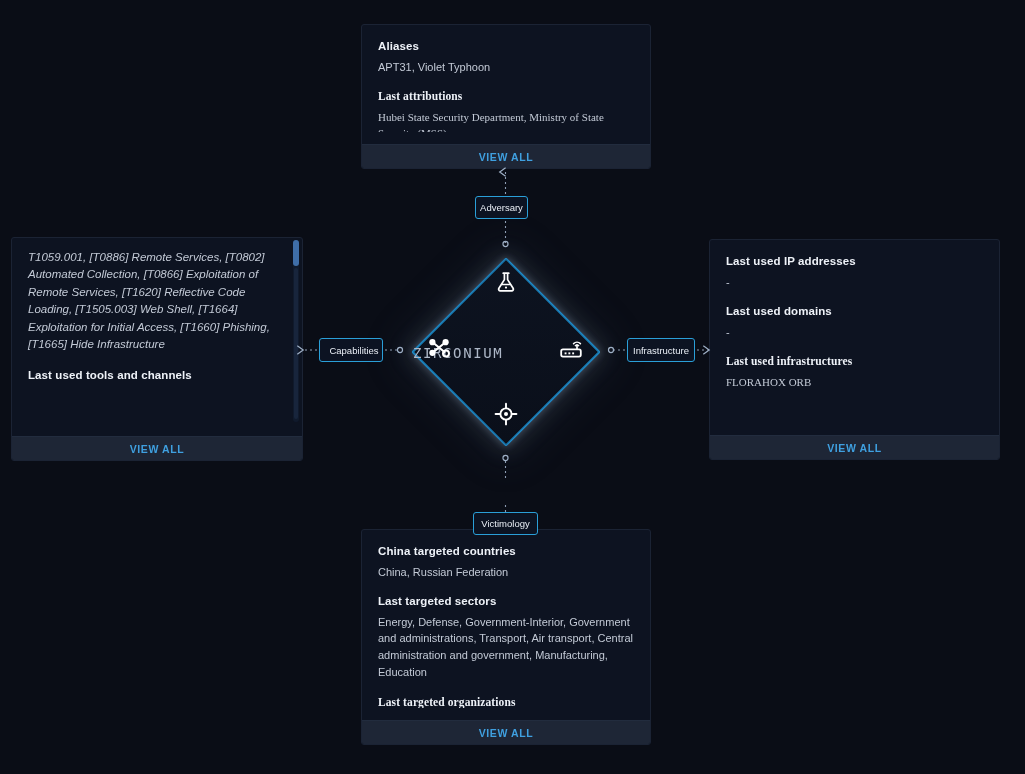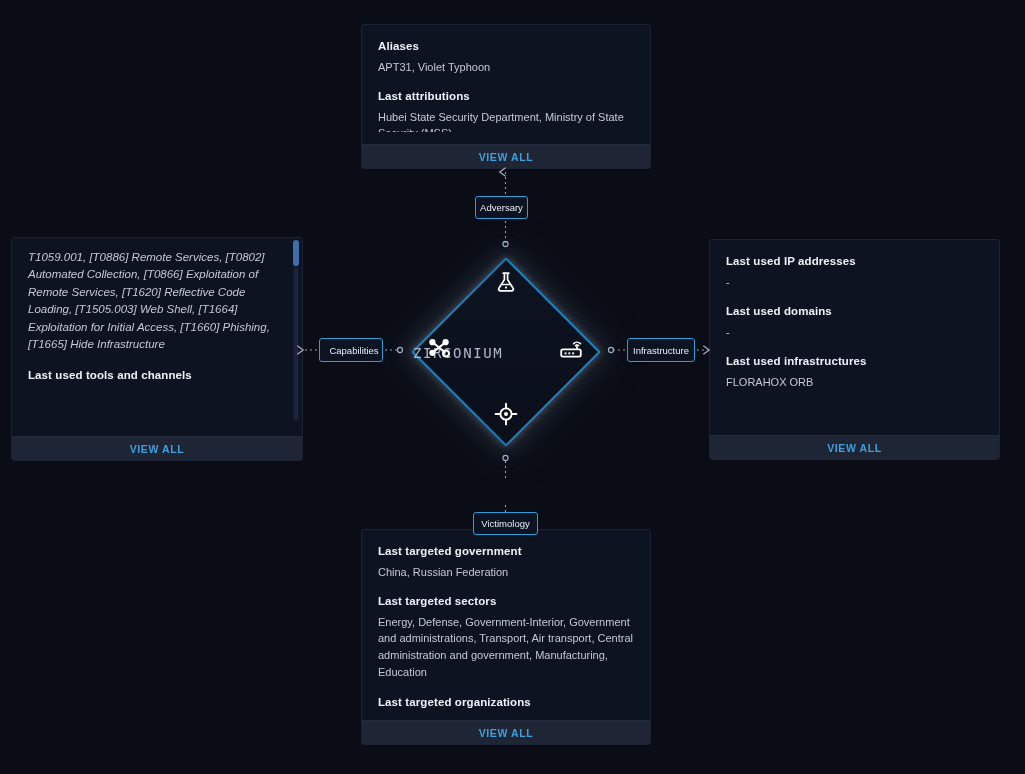--- a/index.html
+++ b/index.html
@@ -31,21 +31,21 @@
   .panel-body {
     flex: 1 1 auto;
     padding: 14px 16px 10px 16px;
     overflow: hidden;
     position: relative;
   }
   .panel-body.scrolled {
     padding-top: 11px;
   }
   .field { margin-bottom: 14px; }
-  .field:last-child { margin-bottom: 6px; }
+  .field:last-child { margin-bottom: 6px; font-family: Liberation Serif, serif; }
   .field-label {
     font-size: 11.5px;
     font-weight: bold;
     color: #eef2f8;
     letter-spacing: 0.1px;
     margin-bottom: 4px;
     line-height: 1.35;
   }
   .field-value {
     font-size: 11px;
@@ -335,21 +335,21 @@
     </div>
   </div>
   <div class="panel-footer">
     <span>VIEW ALL</span>
   </div>
 </div>
 
 <div class="panel" id="panel-victimology">
   <div class="panel-body">
     <div class="field">
-      <div class="field-label">Last targeted government</div>
+      <div class="field-label">China targeted countries</div>
       <div class="field-value">China, Russian Federation</div>
     </div>
     <div class="field">
       <div class="field-label">Last targeted sectors</div>
       <div class="field-value">Energy, Defense, Government-Interior, Government and administrations, Transport, Air transport, Central administration and government, Manufacturing, Education</div>
     </div>
     <div class="field">
       <div class="field-label">Last targeted organizations</div>
       <div class="field-value">-</div>
     </div>

